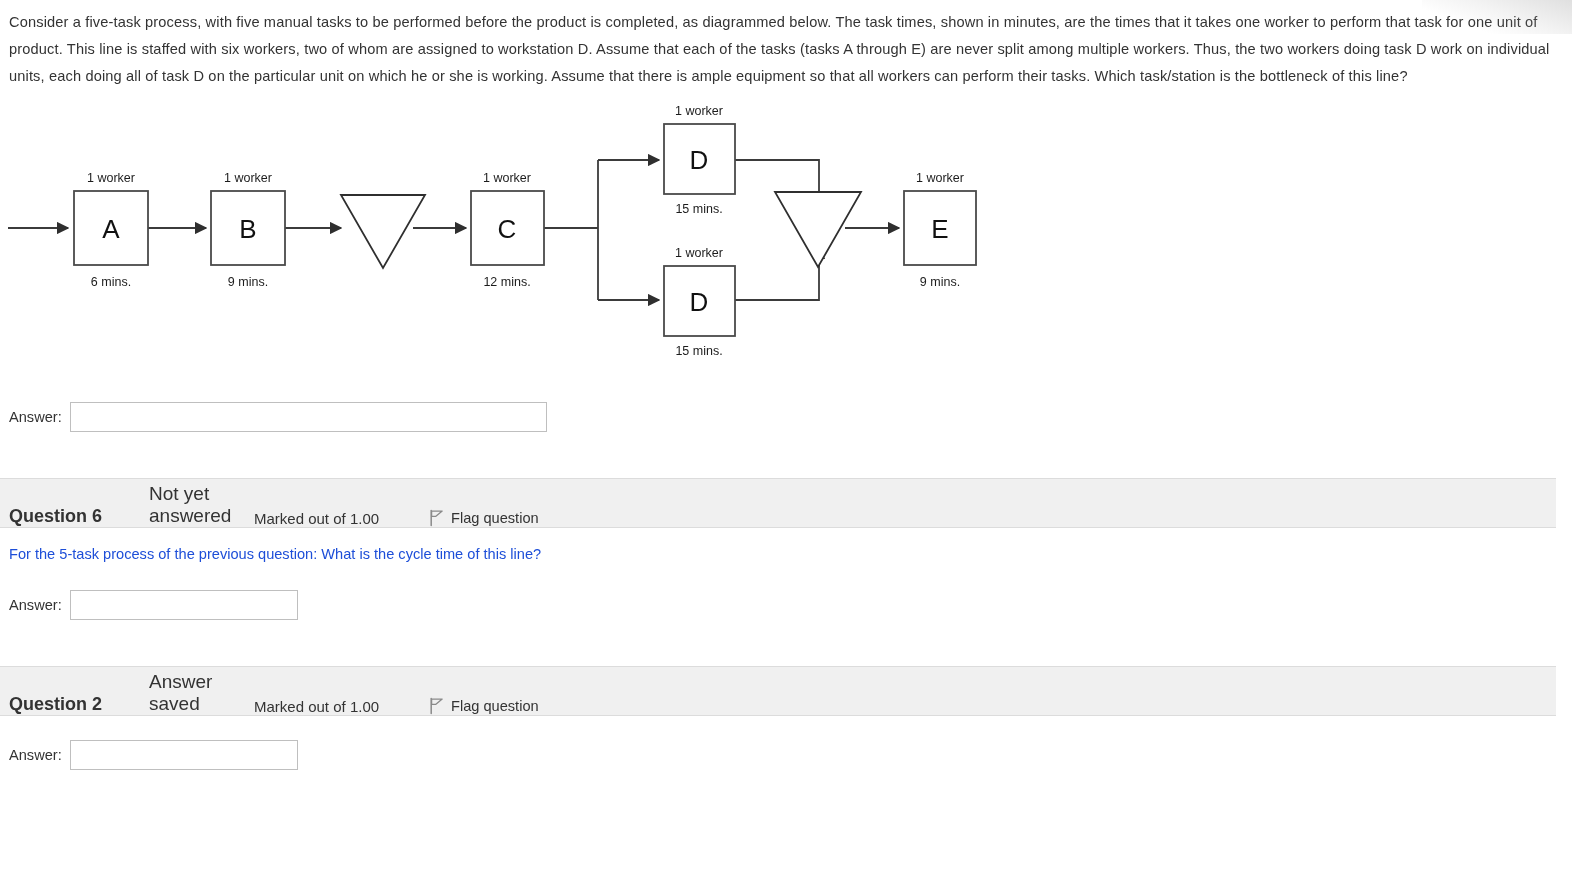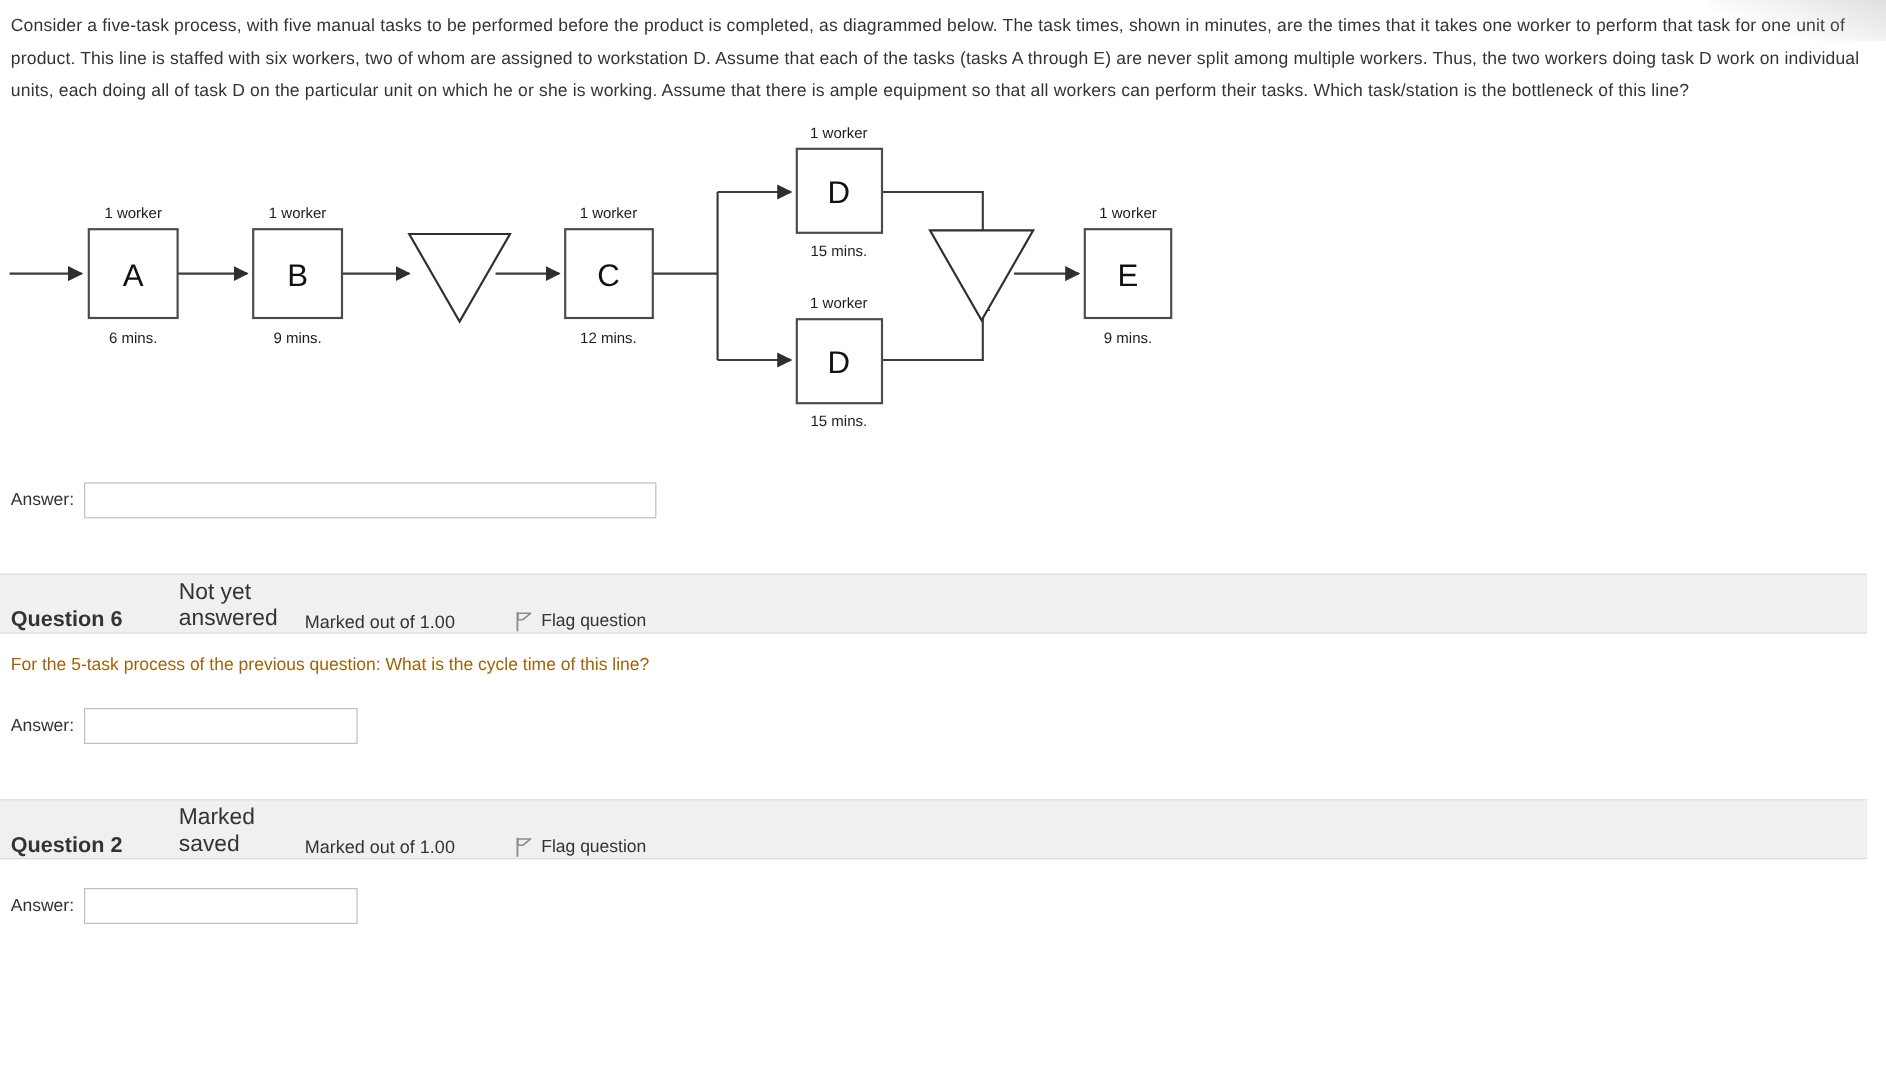--- a/index.html
+++ b/index.html
@@ -126,21 +126,21 @@
     cursor: pointer;
   }
   .q-flag-text {
     font-size: 14.6px;
     color: #333333;
   }
   .flag-icon { display: block; }
 
   .q-body {
     font-size: 14.6px;
-    color: #a16207;
+    color: #1d4ed8;
     padding: 14px 9px 0 9px;
     line-height: 24px;
   }
   .spacer-small { height: 24px; }
   .spacer-med { height: 30px; }
   .spacer-large { height: 46px; }
 </style>
 </head>
 <body>
 
@@ -261,21 +261,21 @@
 
   <div class="answer-row">
     <span class="answer-label">Answer:</span>
     <input class="answer-input narrow" type="text" value="" style="">
   </div>
 
   <div class="spacer-large"></div>
 
   <div class="q-header">
     <div class="q-title">Question 2</div>
-    <div class="q-state">Marked saved</div>
+    <div class="q-state">Answer saved</div>
     <div class="q-marks">Marked out of 1.00</div>
     <div class="q-flag">
       <span>
         <svg class="flag-icon" width="15" height="18" viewBox="0 0 15 18" xmlns="http://www.w3.org/2000/svg">
           <path d="M2.2 1.6 L2.2 16.4" stroke="#8a8a8a" stroke-width="1.5" fill="none" stroke-linecap="round"></path>
           <path d="M2.6 2.1 L13.2 2.1 L6.6 7.4 L2.6 7.4 Z" fill="none" stroke="#8a8a8a" stroke-width="1.3" stroke-linejoin="round"></path>
         </svg>
       </span>
       <span class="q-flag-text">Flag question</span>
     </div>

